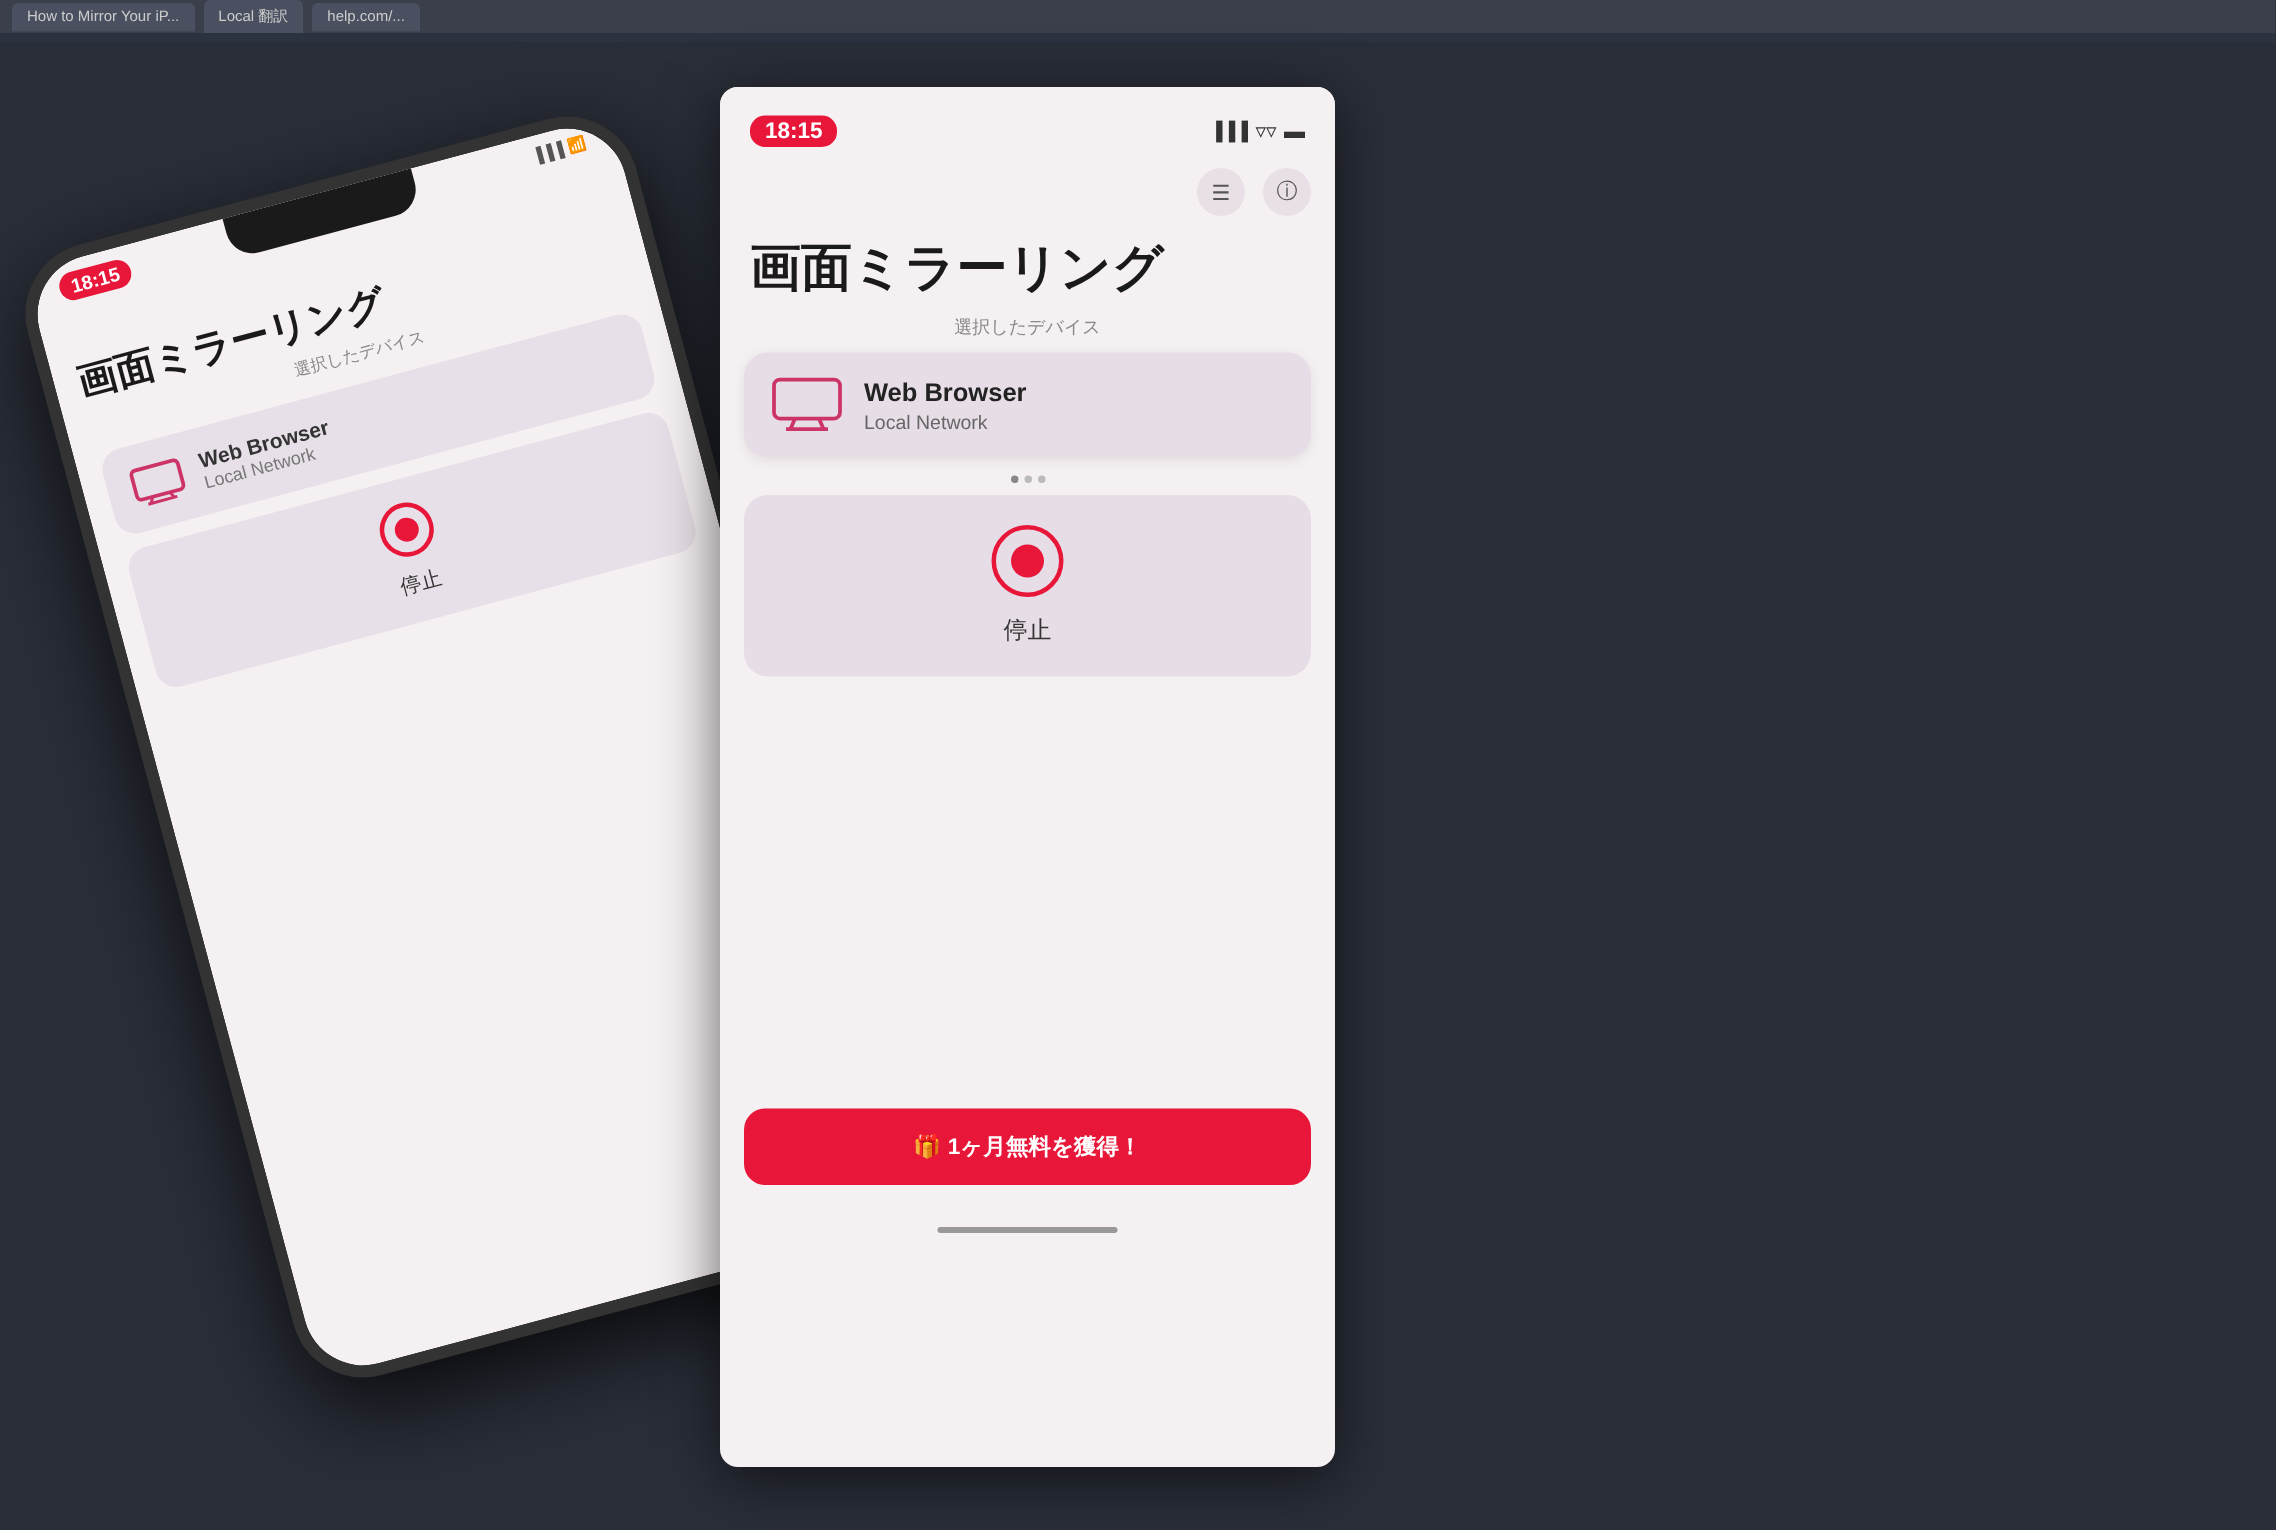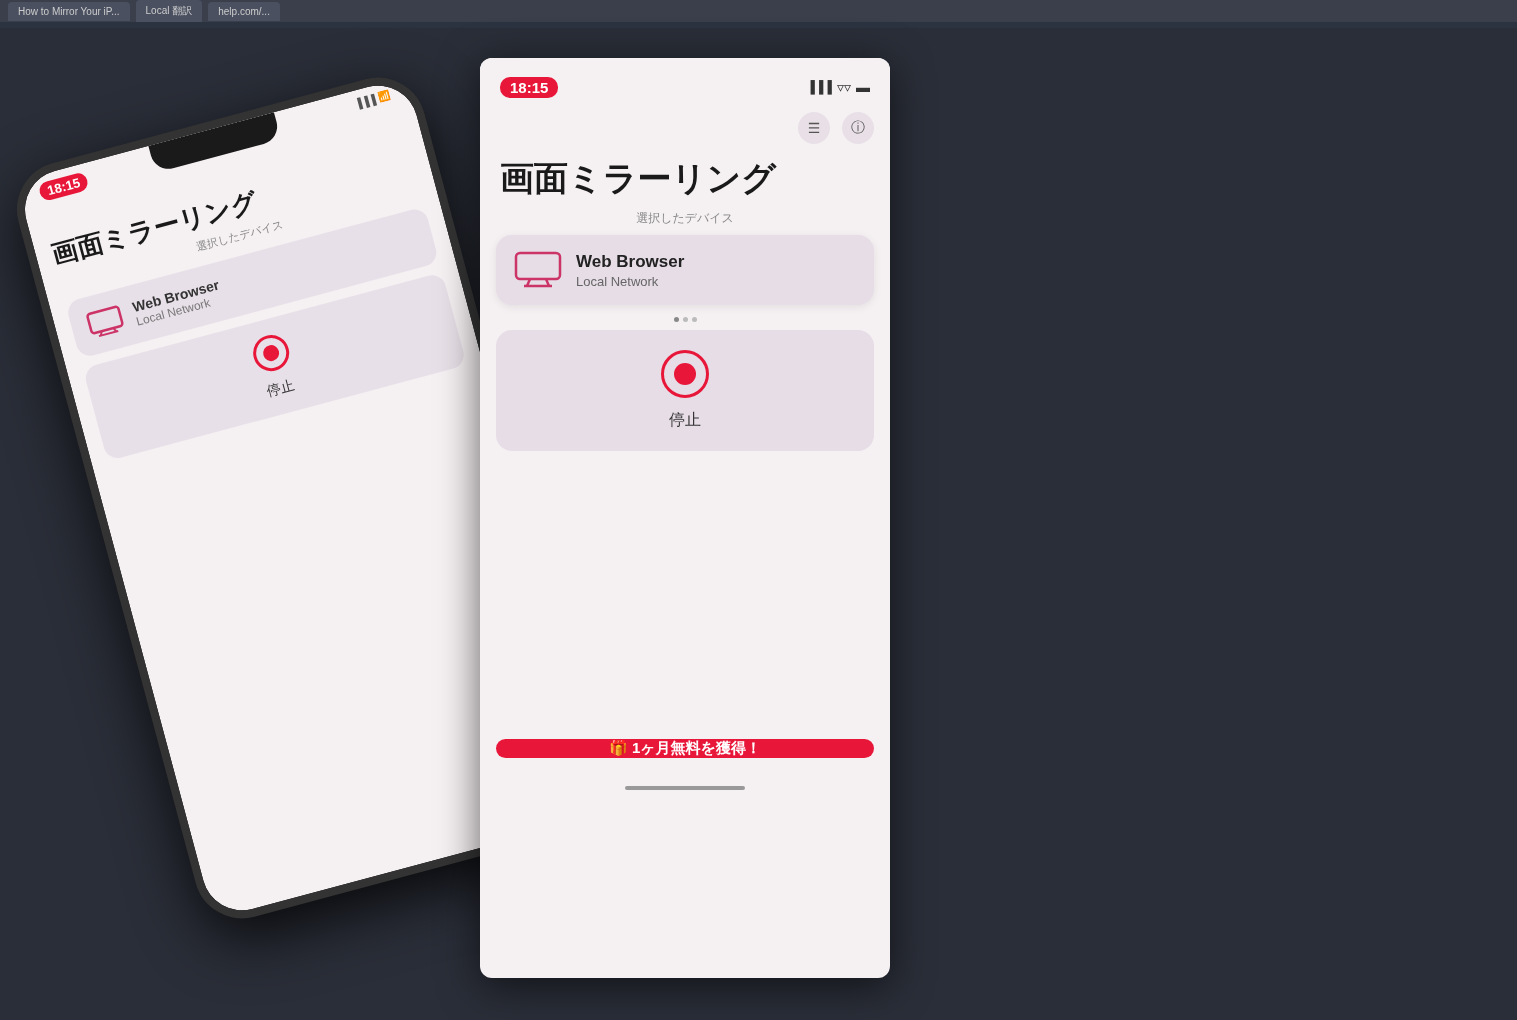--- a/index.html
+++ b/index.html
@@ -350,20 +350,21 @@
 
     .app-stop-text {
       font-size: 16px;
       color: #333;
     }
 
     .app-promo-btn {
       margin: 0 16px 20px;
       background: #e8173a;
       border-radius: 14px;
+      padding: 16px;
       text-align: center;
       cursor: pointer;
     }
 
     .app-promo-text {
       color: white;
       font-size: 15px;
       font-weight: 600;
     }
 

